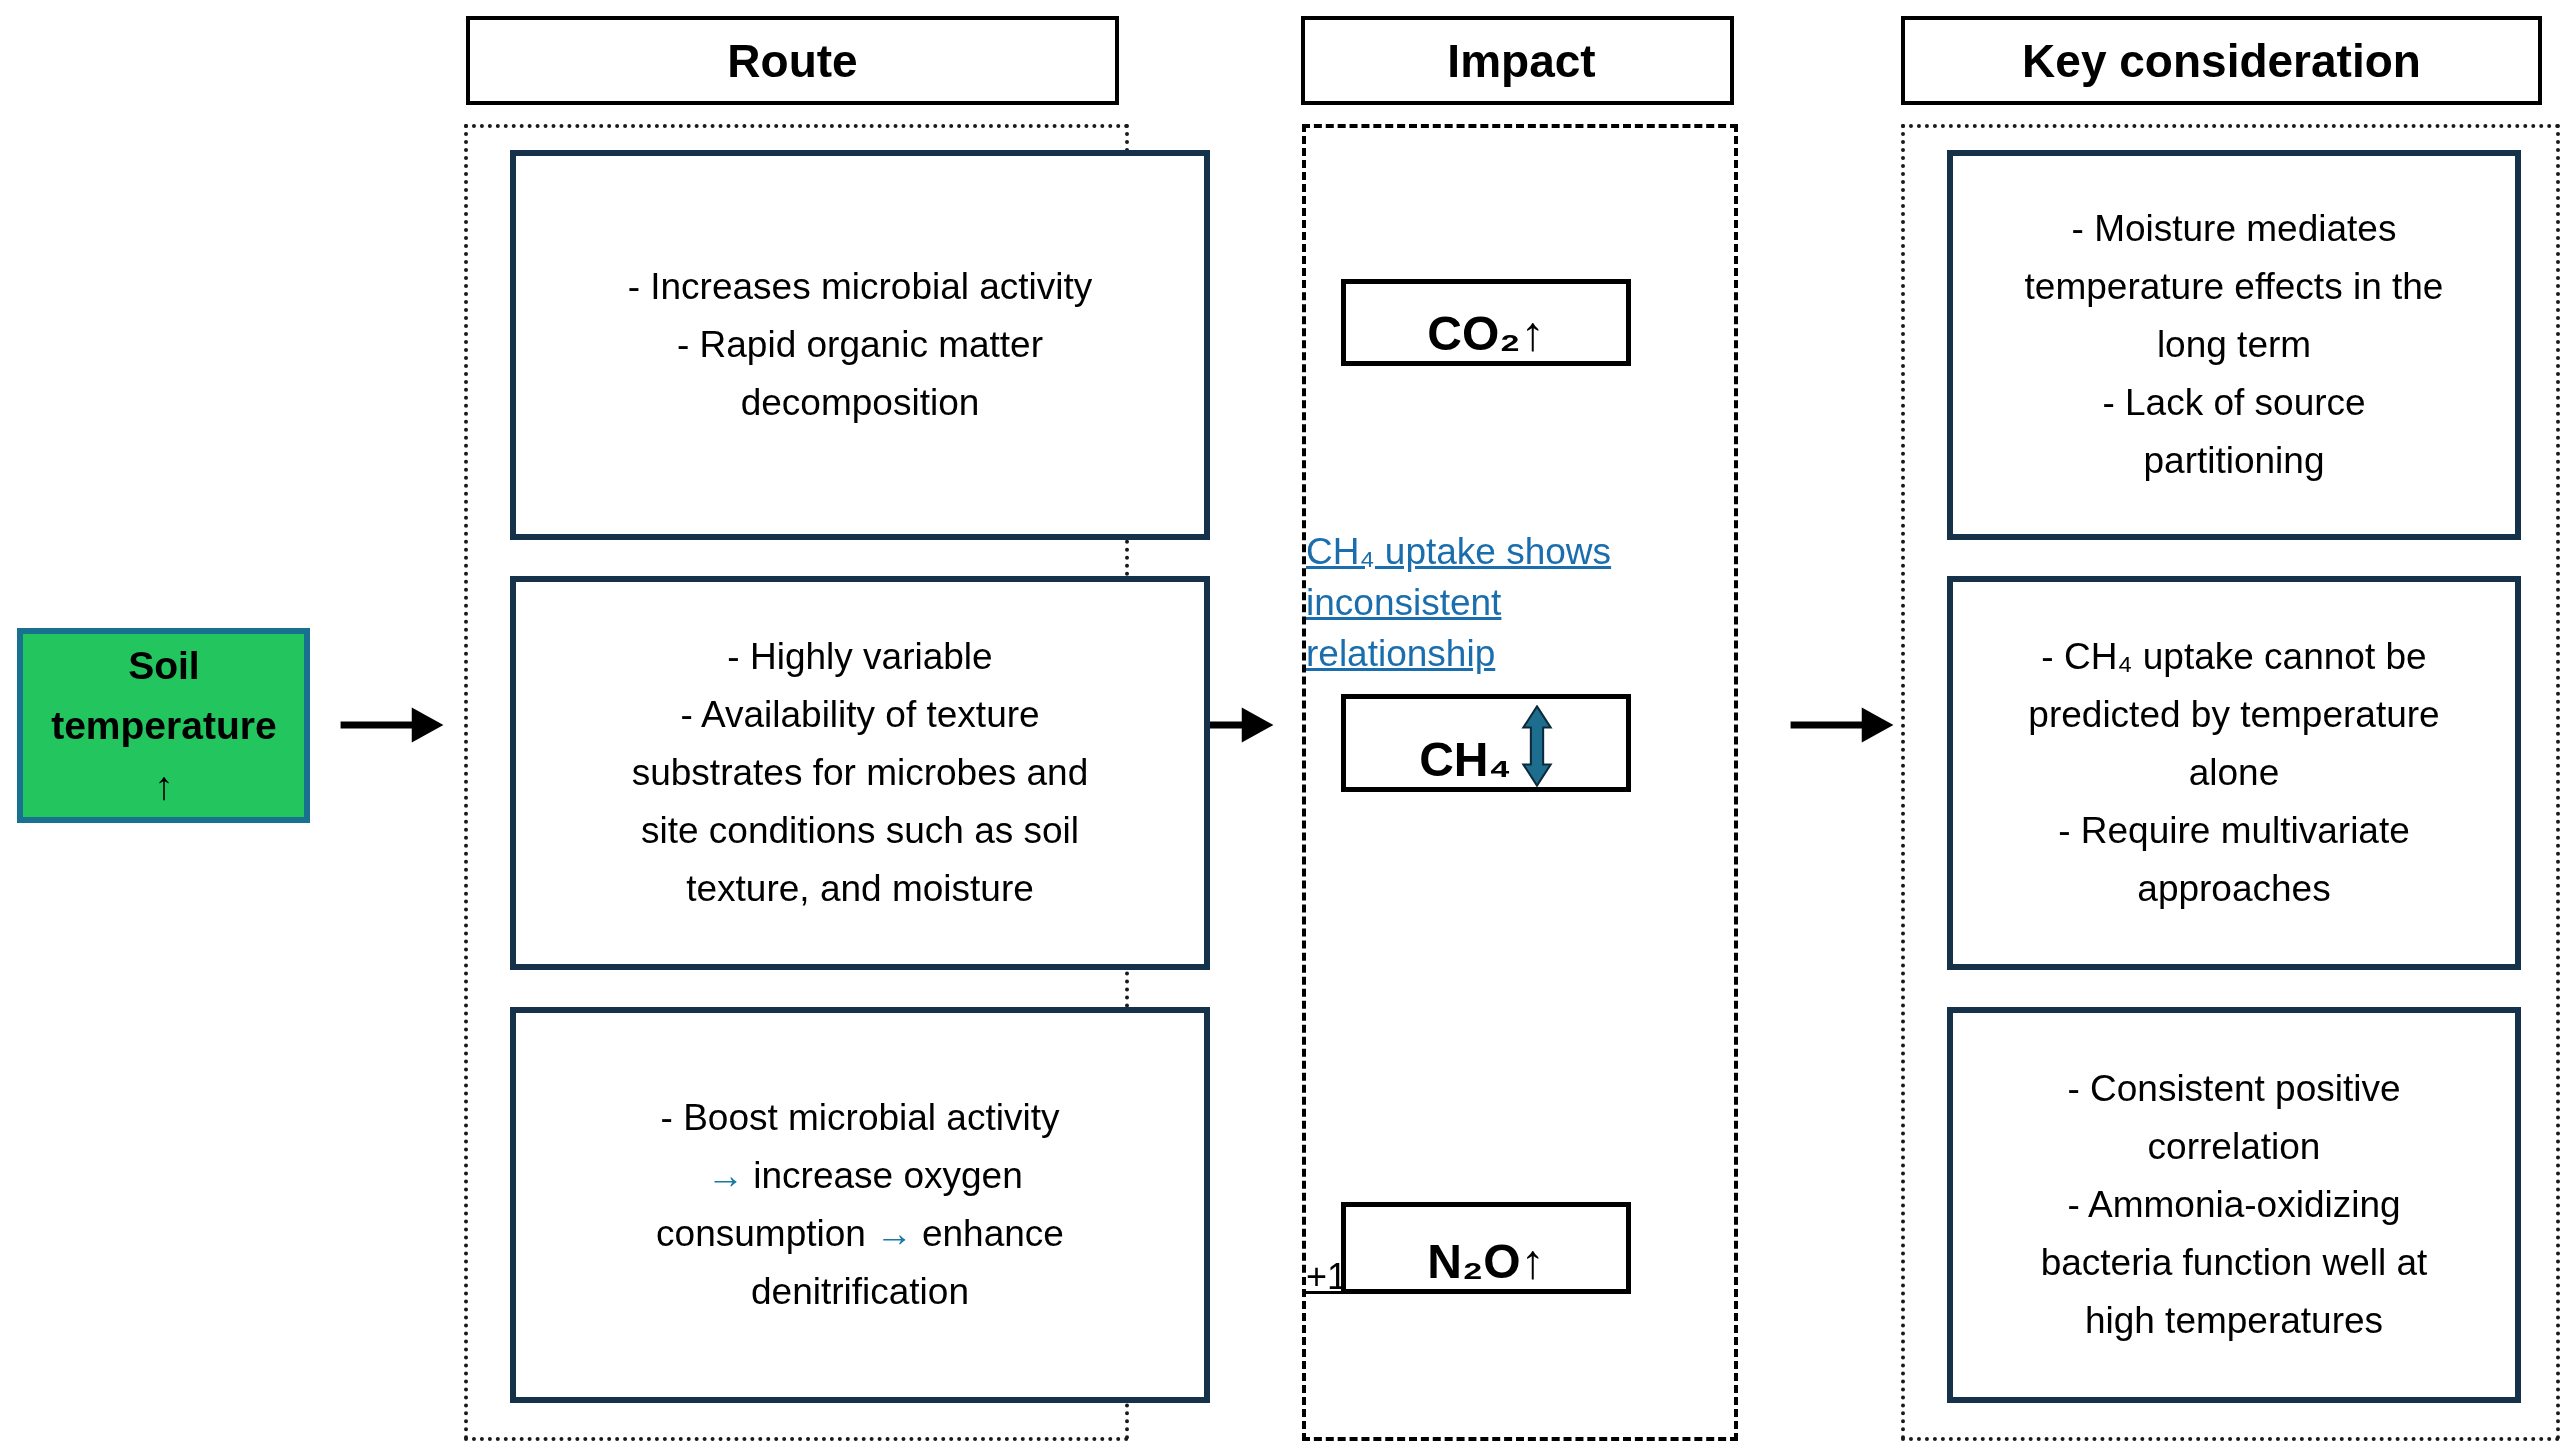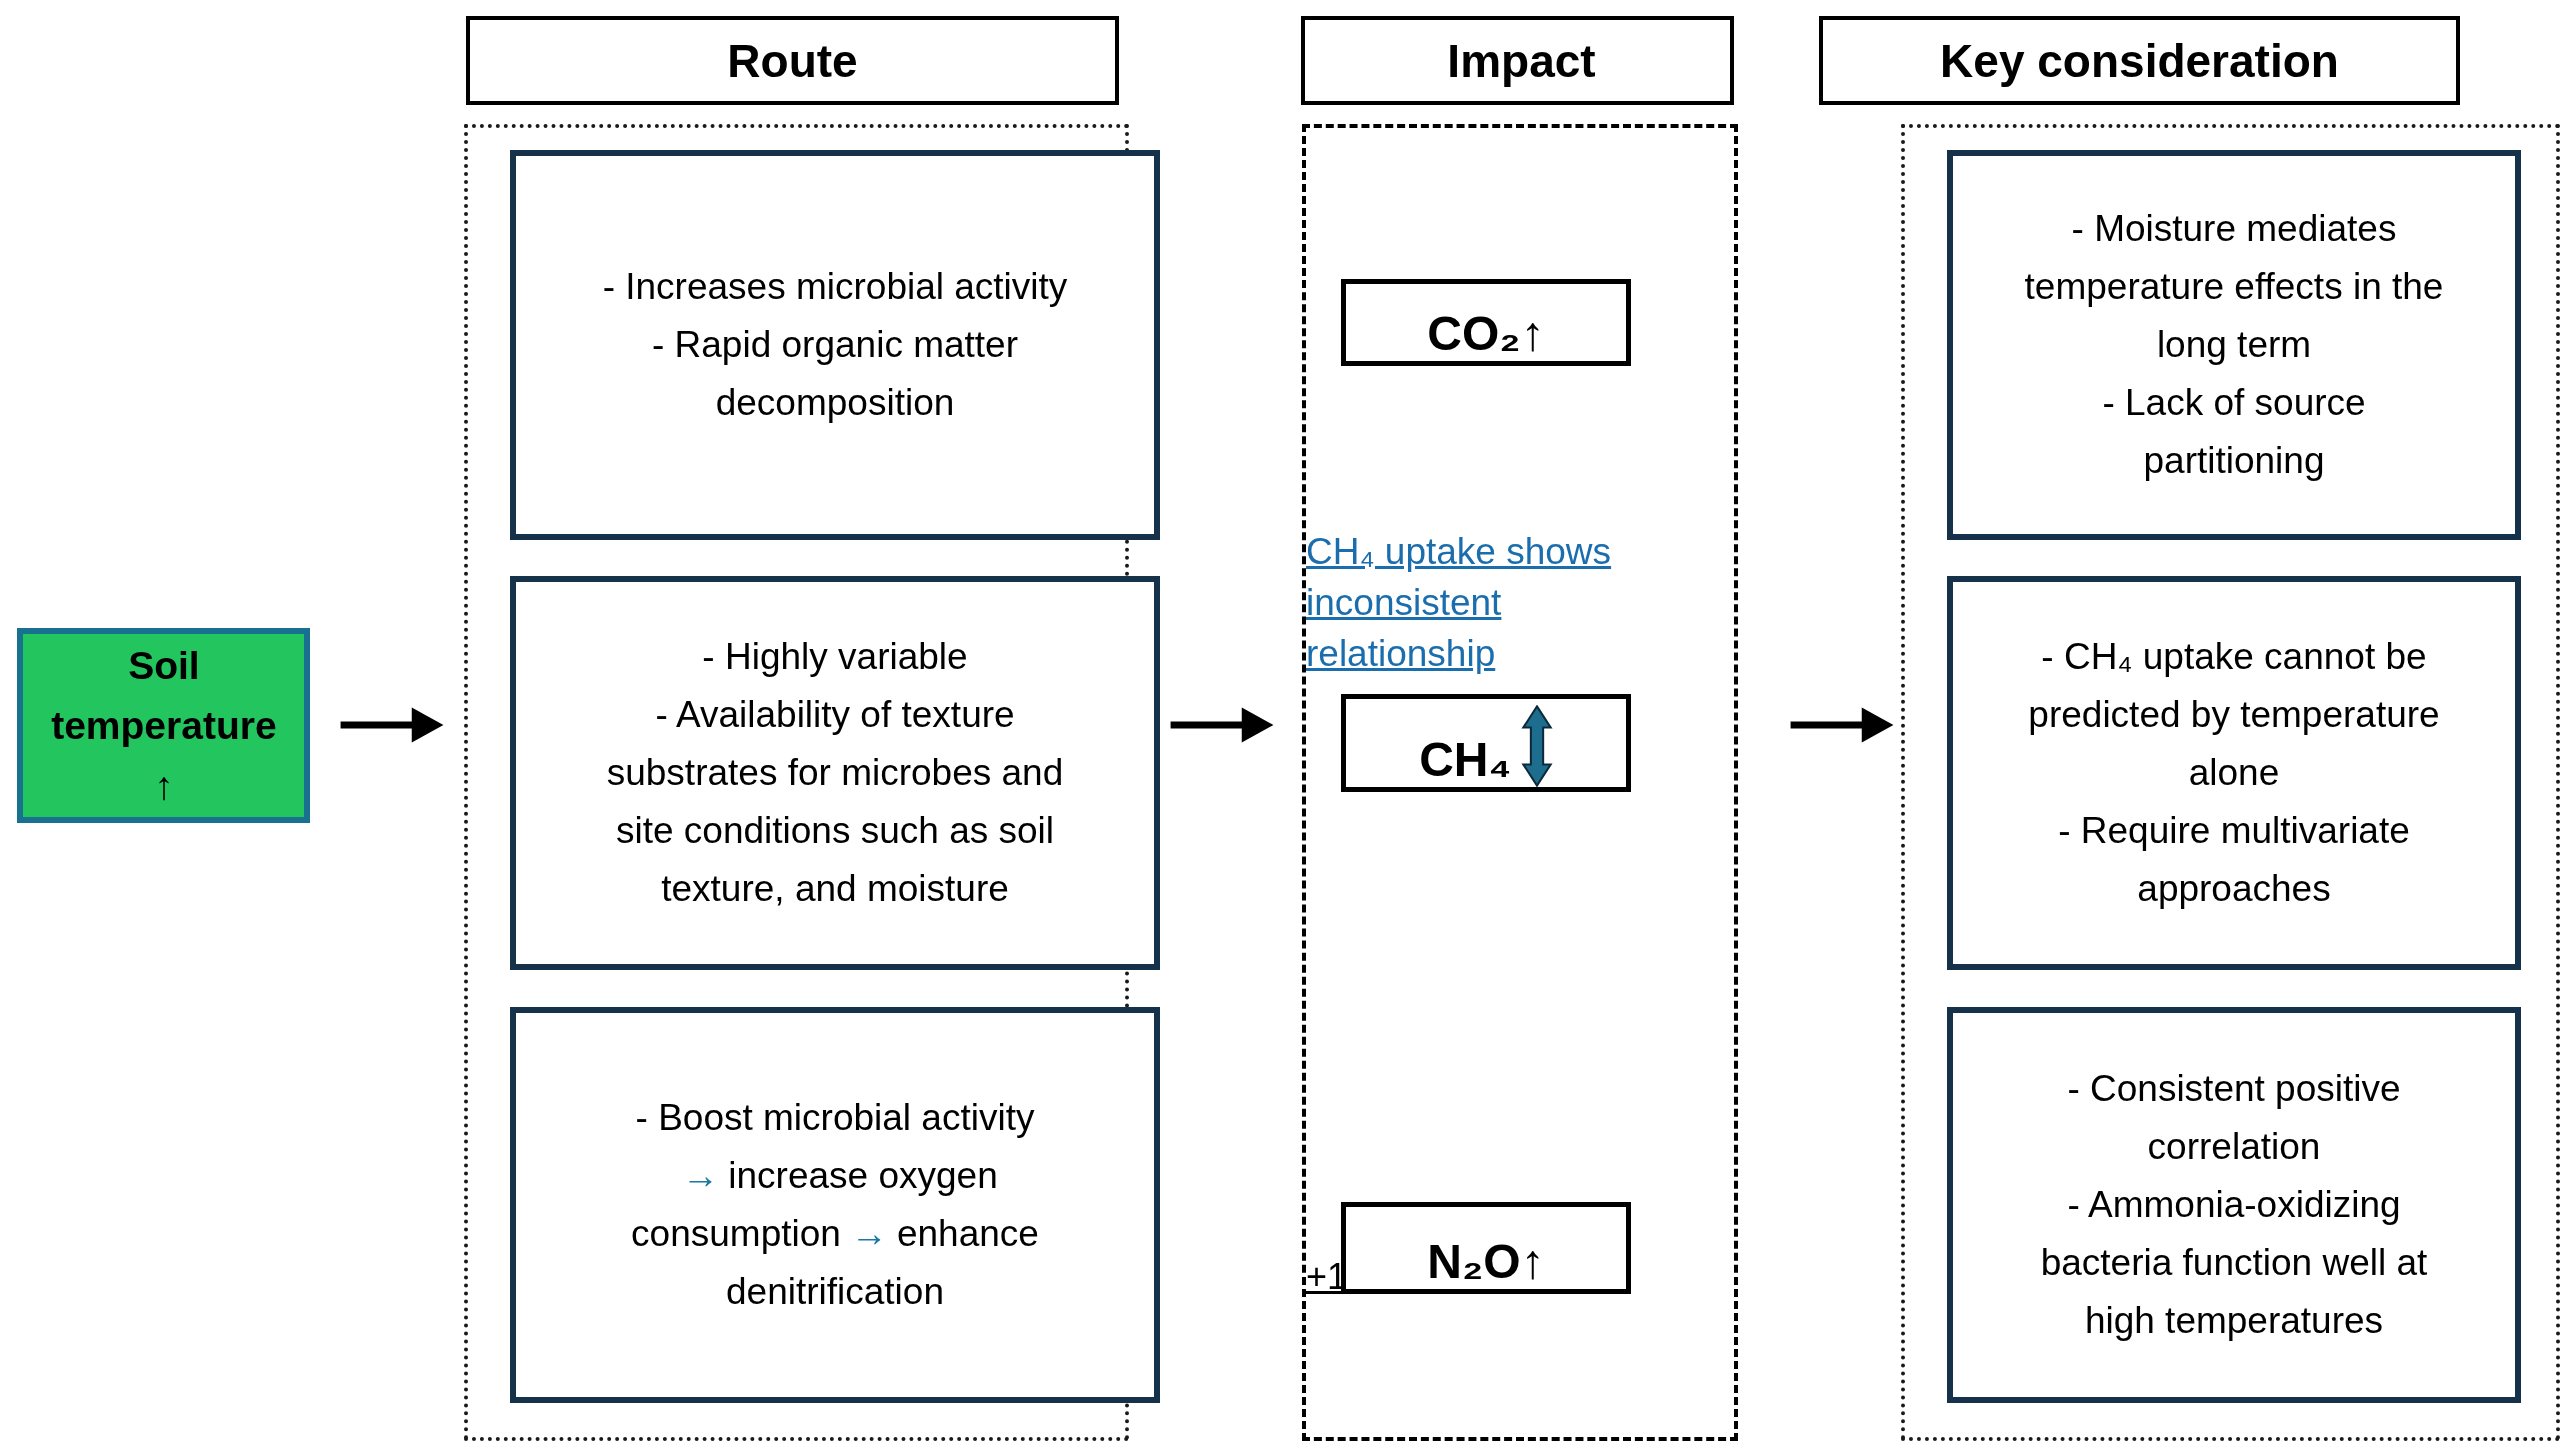--- a/index.html
+++ b/index.html
@@ -11,38 +11,38 @@
   .canvas { position:absolute; left:0; top:0; width:2576px; height:1452px; }
 
   
   .hdr {
     position:absolute; top:16px; height:89px; background:#fff;
     border:4.8px solid #000; display:flex; align-items:center; justify-content:center;
     font-weight:bold; font-size:46px;
   }
   .route-hdr  { left:466px;  width:653px; }
   .impact-hdr { left:1301px; width:433px;padding-left:8px; }
-  .key-hdr    { left:1819px; width:641px;text-align:center; }
+  .key-hdr    { left:1901px; width:641px;text-align:center; }
 
   
   .container { position:absolute; top:124px; height:1317px; background:#fff; }
   .dotted { border:4px dotted #1a1a1a; }
   .dashed { border:4px dashed #000; }
   .route-container  { left:464px;  width:665px; }
   .impact-container { left:1302px; width:436px; }
   .key-container    { left:1901px; width:659px; }
 
   
   .ibox {
     position:absolute; background:#fff;
     border:6.3px solid var(--navy-box-border,#16324a);
     display:flex; flex-direction:column; align-items:center; justify-content:center;
     text-align:center; font-size:37px; line-height:58px;
   }
-  .route-container .ibox { left:42px; width:650px; }
+  .route-container .ibox { left:42px; width:700px; }
   .key-container   .ibox { left:42px; width:574px; }
   .b1 { top:22px;   height:390px; }
   .b2 { top:448px;  height:394px; }
   .b3 { top:879px; height:396px; }
 
   
   .gbox {
     position:absolute; left:35px; width:290px; background:#fff;
     border:5.5px solid #000; display:flex; align-items:flex-end; justify-content:center;
     font-weight:bold; font-size:48px;

